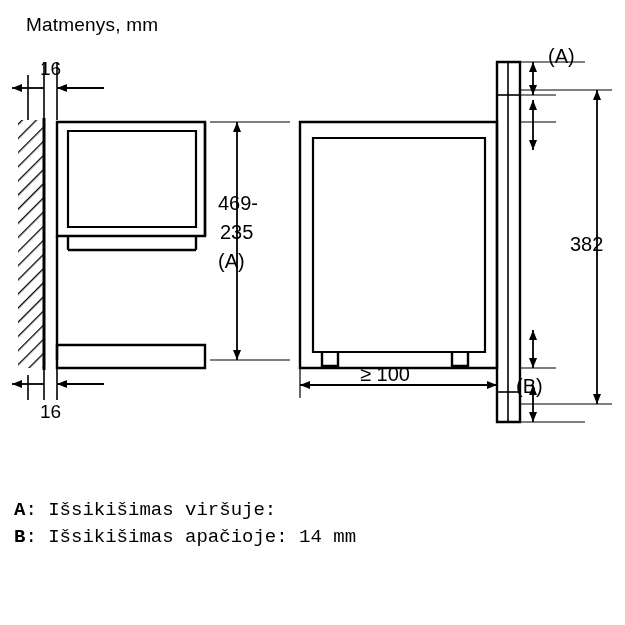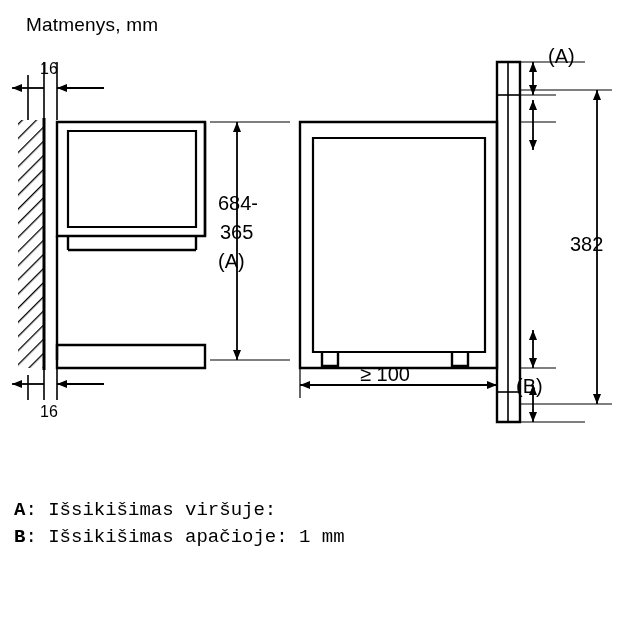--- a/index.html
+++ b/index.html
@@ -29,21 +29,21 @@
   }
   svg.drawing {
     position: absolute;
     left: 0;
     top: 0;
     width: 625px;
     height: 625px;
   }
   .lbl {
     position: absolute;
-    font-size: 16px;
+    font-size: 19px;
     line-height: 23px;
     white-space: pre;
   }
   .lbl.big {
     font-size: 20px;
   }
   .notes {
     position: absolute;
     left: 14px;
     top: 497px;
@@ -145,29 +145,29 @@
 
       <line x1="300" y1="385" x2="497" y2="385" marker-start="url(#arrStart)" marker-end="url(#arrEnd)" stroke-width="1.8"></line>
       <line x1="300" y1="368" x2="300" y2="398" stroke-width="1.2"></line>
       <line x1="497" y1="368" x2="497" y2="398" stroke-width="1.2"></line>
     </g>
   </svg>
 
   <div class="lbl" style="left:40px; top:57px;">16</div>
   <div class="lbl" style="left:40px; top:400px;">16</div>
 
-  <div class="lbl big" style="left:218px; top:192px;">684-</div>
-  <div class="lbl big" style="left:220px; top:221px;">365</div>
+  <div class="lbl big" style="left:218px; top:192px;">469-</div>
+  <div class="lbl big" style="left:220px; top:221px;">235</div>
   <div class="lbl big" style="left:218px; top:250px;">(A)</div>
 
   <div class="lbl big" style="left:360px; top:363px;">≥ 100</div>
 
   <div class="lbl big" style="left:570px; top:233px;">382</div>
 
   <div class="lbl big" style="left:548px; top:45px;">(A)</div>
   <div class="lbl big" style="left:516px; top:375px;">(B)</div>
 
   <div class="notes">
     <div class="row"><b>A</b><span>: Išsikišimas viršuje:</span></div>
-    <div class="row"><b>B</b><span>: Išsikišimas apačioje: 1 mm</span></div>
+    <div class="row"><b>B</b><span>: Išsikišimas apačioje: 14 mm</span></div>
   </div>
 
 </div>
 
 </body></html>

